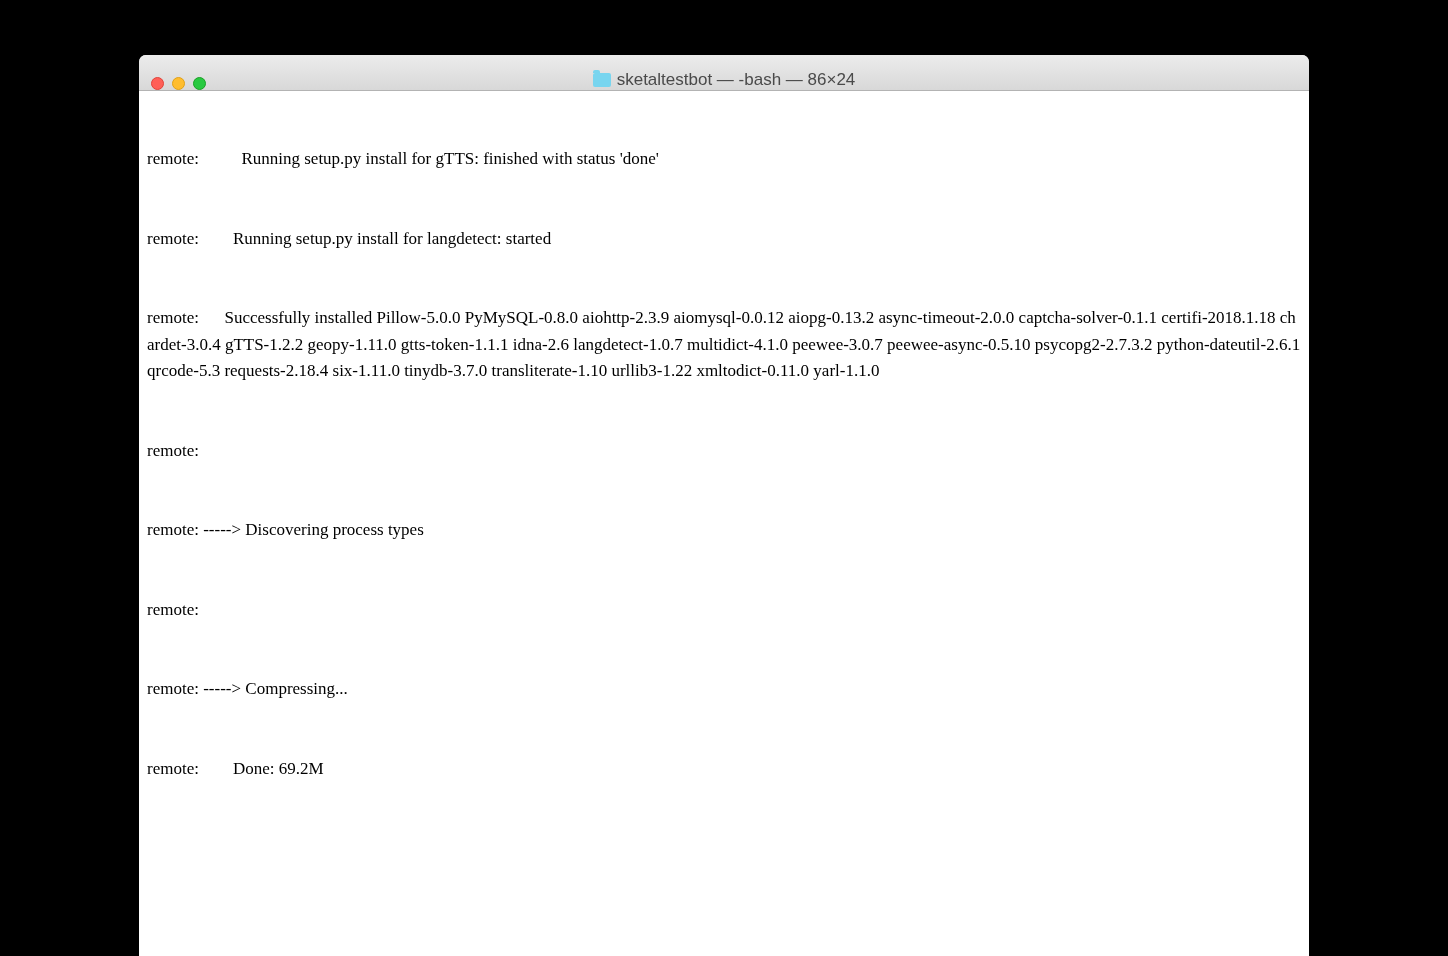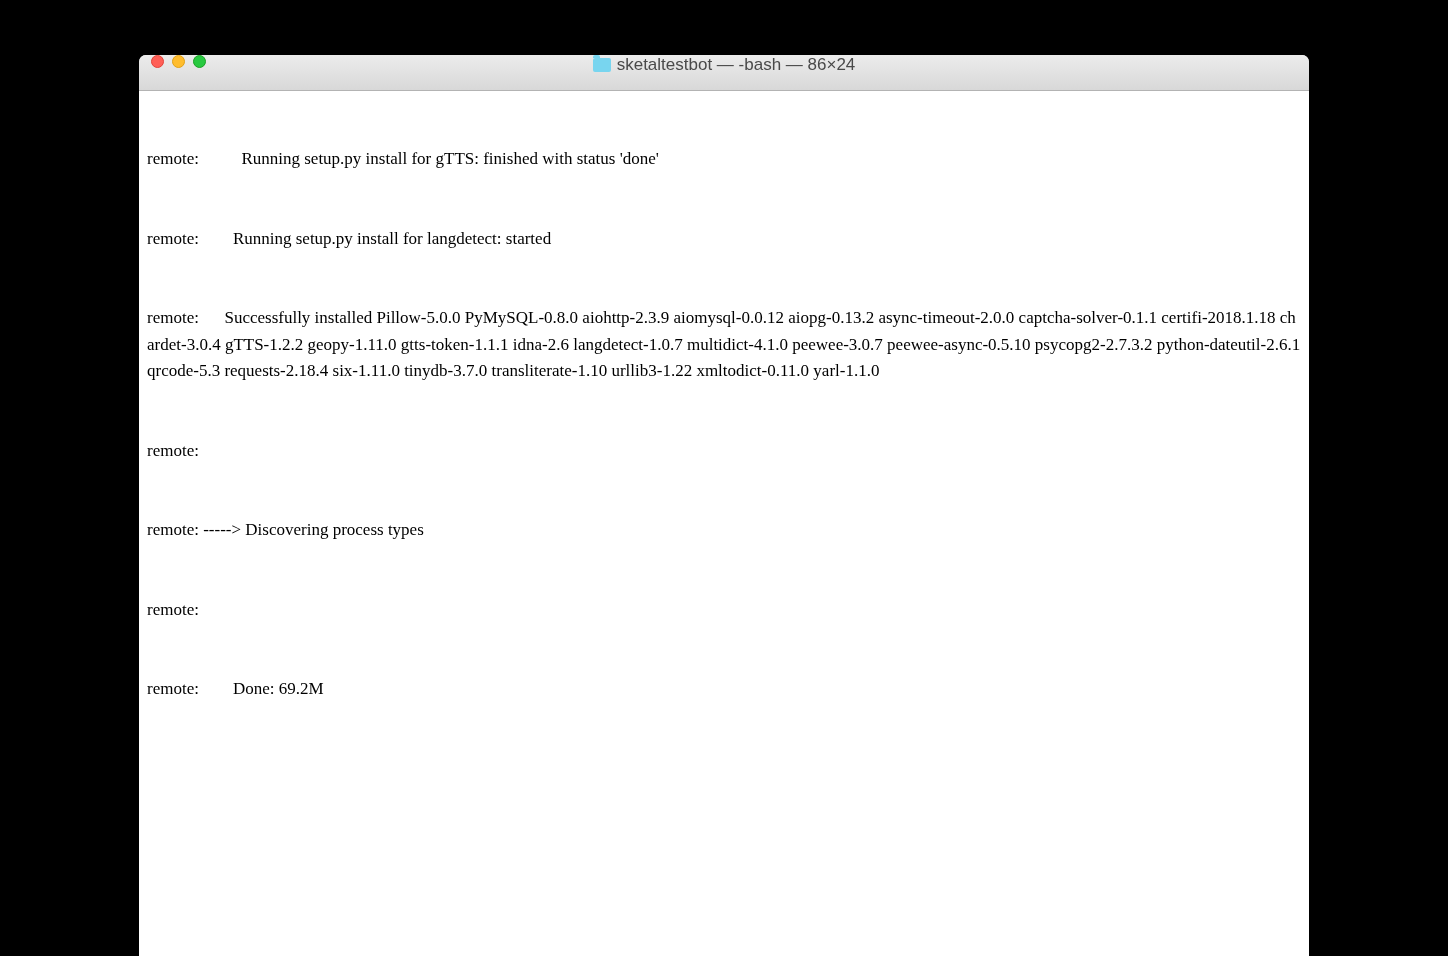--- a/index.html
+++ b/index.html
@@ -22,21 +22,21 @@
       background: #fff;
       border-radius: 7px;
       overflow: hidden;
       box-shadow: 0 25px 60px rgba(0,0,0,0.5), 0 0 0 1px rgba(0,0,0,0.15);
     }
     .titlebar {
       height: 36px;
       background: linear-gradient(to bottom, #ececec 0%, #d8d8d8 100%);
       border-bottom: 1px solid #b3b3b3;
       display: flex;
-      align-items: flex-start;
+      align-items: flex-end;
       position: relative;
       padding: 0 12px;
     }
     .traffic-lights {
       display: flex;
       gap: 8px;
       position: absolute;
       left: 12px;
     }
     .light {
@@ -104,20 +104,21 @@
       <span>sketaltestbot — -bash — 86×24</span>
     </div>
   </div>
   <div class="terminal-content">
     <span class="line">remote:          Running setup.py install for gTTS: finished with status 'done'</span>
     <span class="line">remote:        Running setup.py install for langdetect: started</span>
     <span class="line">remote:      Successfully installed Pillow-5.0.0 PyMySQL-0.8.0 aiohttp-2.3.9 aiomysql-0.0.12 aiopg-0.13.2 async-timeout-2.0.0 captcha-solver-0.1.1 certifi-2018.1.18 chardet-3.0.4 gTTS-1.2.2 geopy-1.11.0 gtts-token-1.1.1 idna-2.6 langdetect-1.0.7 multidict-4.1.0 peewee-3.0.7 peewee-async-0.5.10 psycopg2-2.7.3.2 python-dateutil-2.6.1 qrcode-5.3 requests-2.18.4 six-1.11.0 tinydb-3.7.0 transliterate-1.10 urllib3-1.22 xmltodict-0.11.0 yarl-1.1.0</span>
     <span class="line">remote:</span>
     <span class="line">remote: -----&gt; Discovering process types</span>
     <span class="line">remote:</span>
+    <span class="line">remote: -----&gt; Compressing...</span>
     <span class="line">remote:        Done: 69.2M</span>
     
     
     
     
     
     
     
     
   </div>

